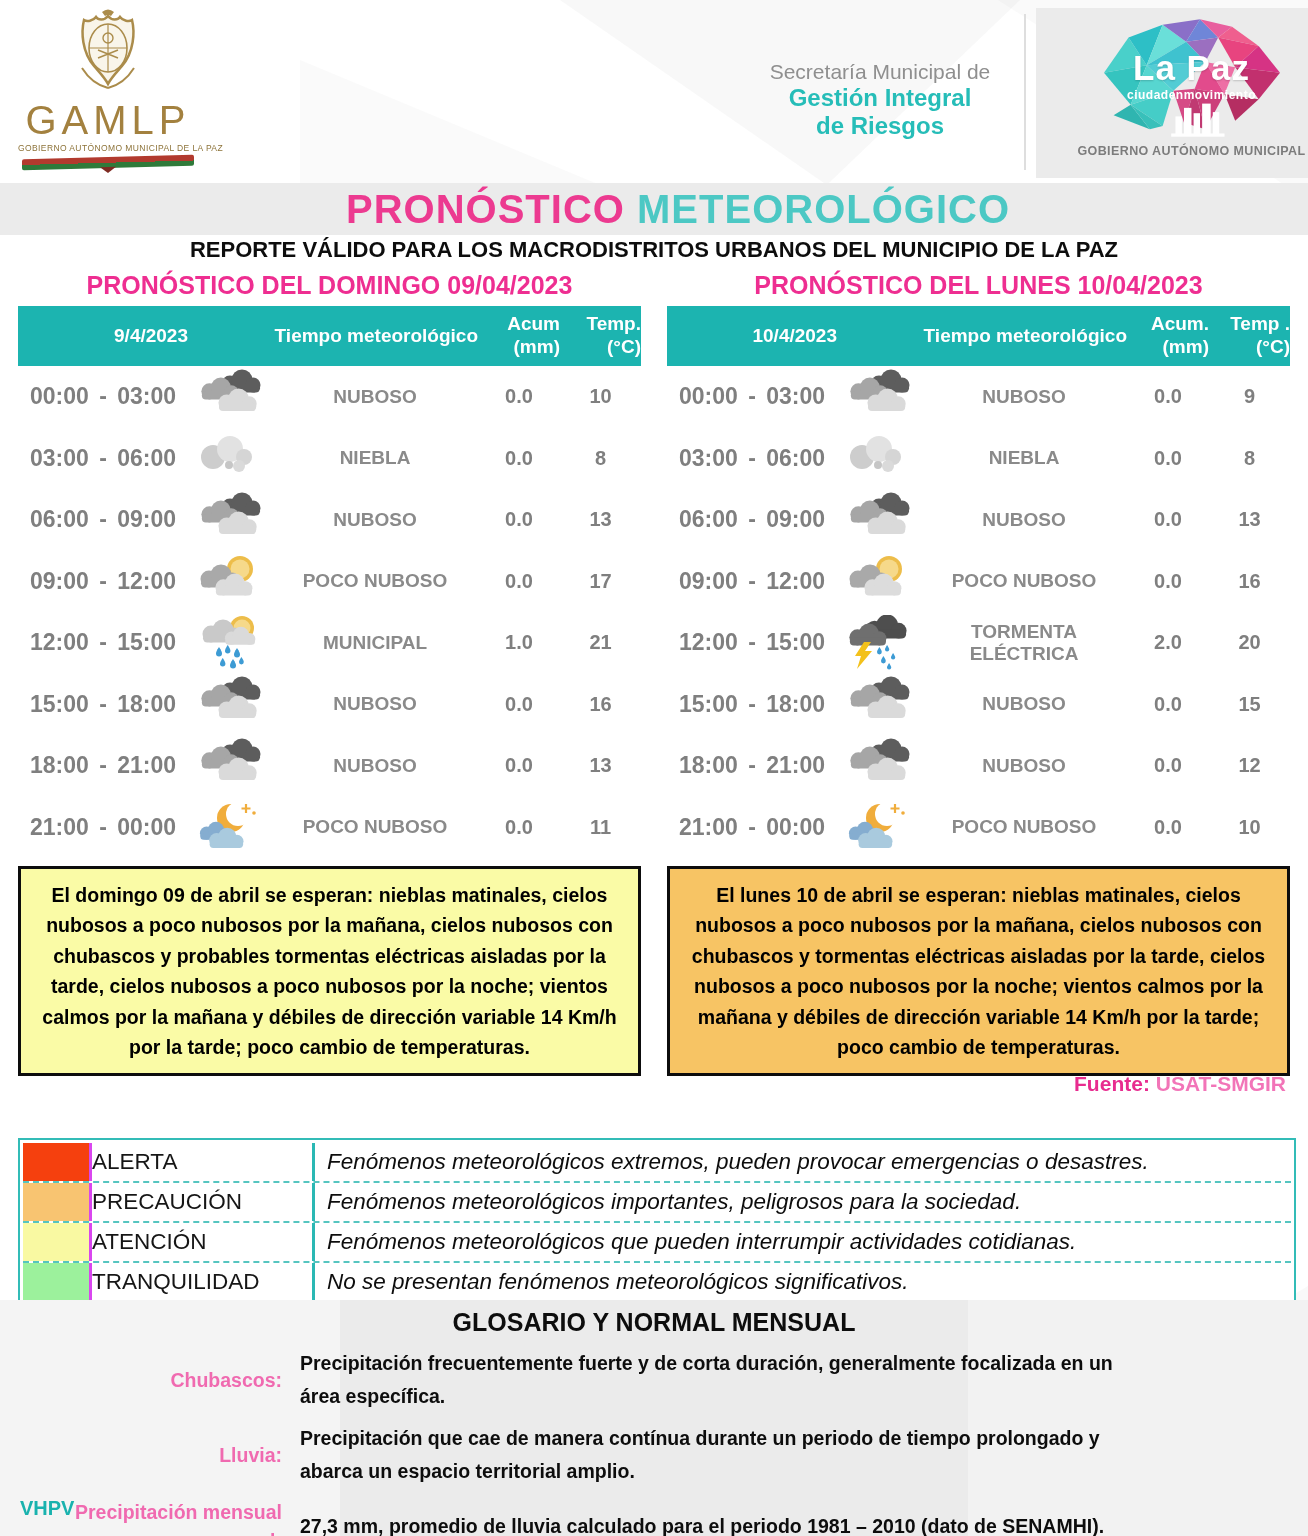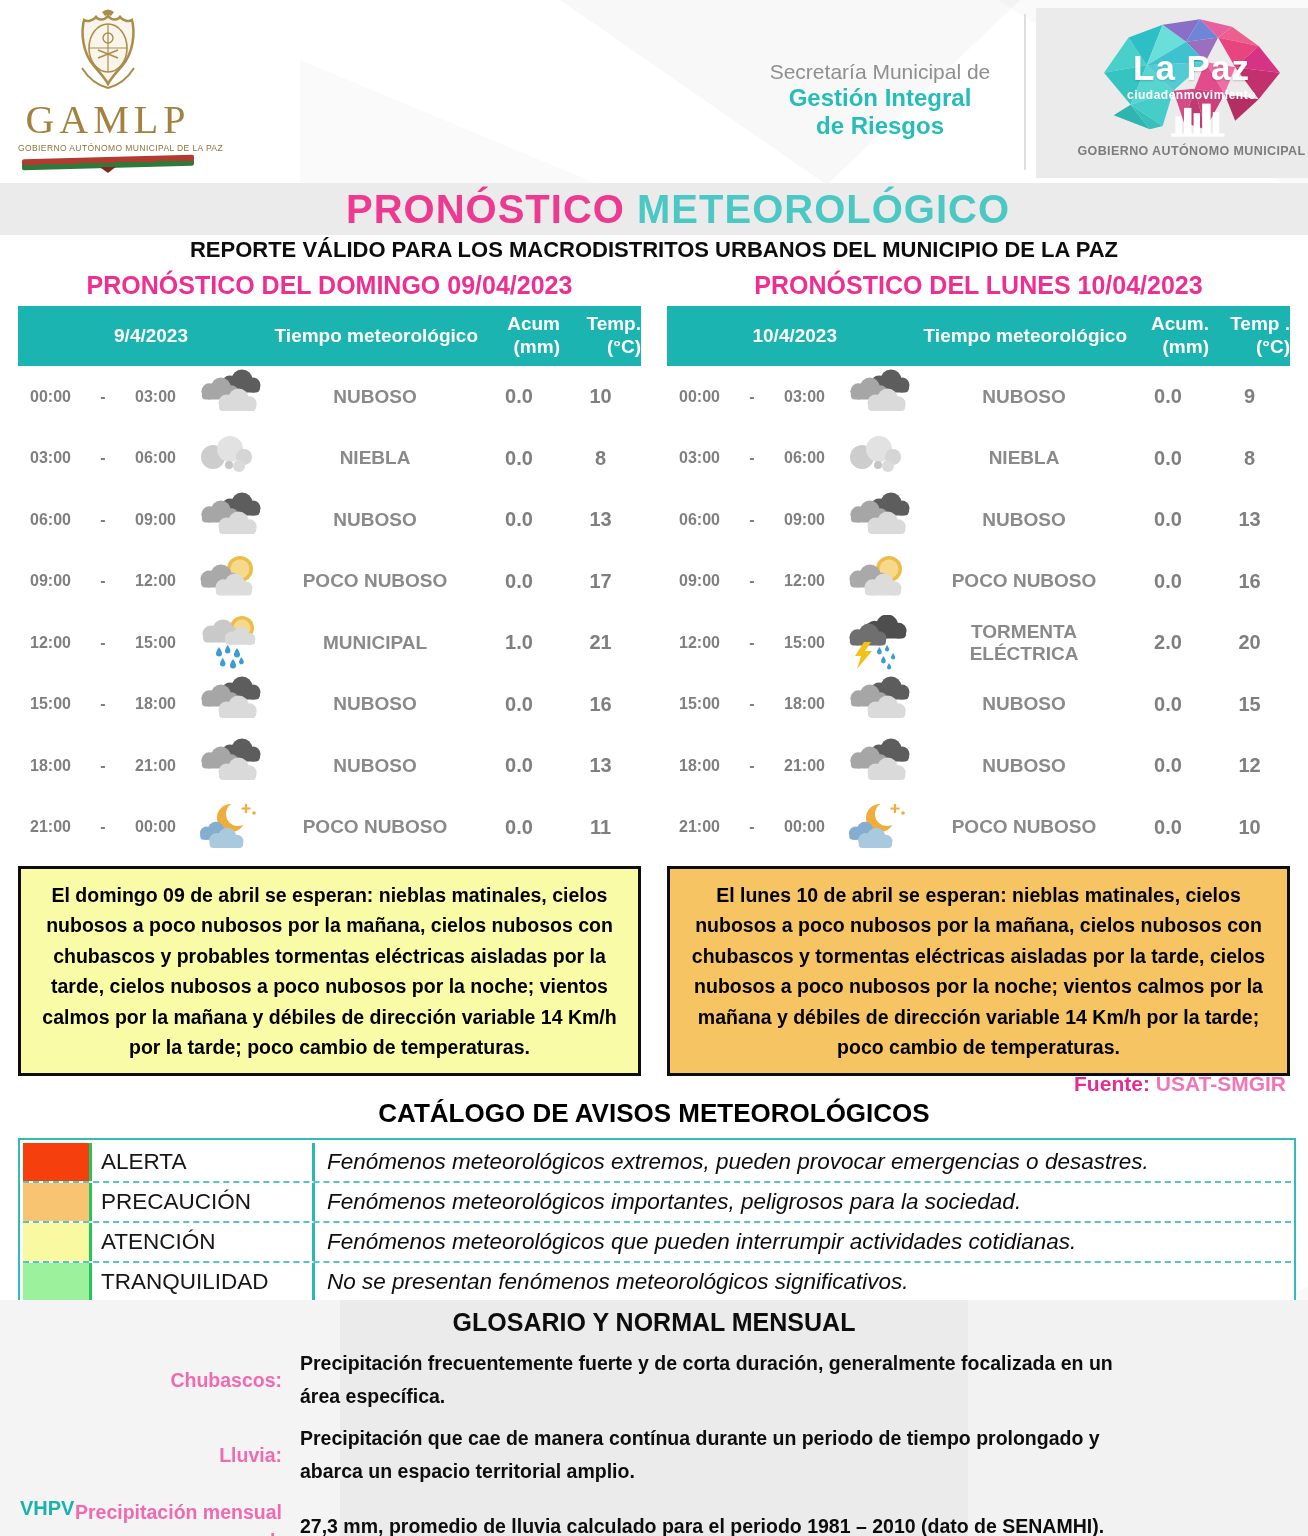--- a/index.html
+++ b/index.html
@@ -10,21 +10,21 @@
   .deco.d1{top:0;left:560px;width:460px;height:185px;clip-path:polygon(0 0,100% 0,58% 100%);}
   .deco.d2{top:0;right:0;width:310px;height:200px;clip-path:polygon(0 0,100% 0,100% 100%);opacity:.03;}
   .deco.d3{top:60px;left:300px;width:300px;height:125px;clip-path:polygon(0 0,100% 100%,0 100%);opacity:.03;}
   .deco.d4{bottom:0;right:0;width:420px;height:250px;clip-path:polygon(100% 0,100% 100%,0 100%);opacity:.04;}
   .deco.d5{bottom:30px;left:0;width:300px;height:190px;clip-path:polygon(0 0,100% 100%,0 100%);opacity:.03;}
 
   
   .header{position:absolute;top:0;left:0;width:100%;height:182px;}
   .gamlp{position:absolute;left:18px;top:8px;width:180px;text-align:center;}
   .gamlp-crest{display:block;margin:0 auto;}
-  .gamlp-acronym{font-family:Liberation Serif, serif;font-size:40px;color:#a3813f;letter-spacing:5px;line-height:1;}
+  .gamlp-acronym{font-family:Liberation Sans, sans-serif;font-size:40px;color:#a3813f;letter-spacing:5px;line-height:1;}
   .gamlp-caption{font-size:8.5px;color:#8d7339;letter-spacing:.4px;margin-top:3px;white-space:nowrap;}
   .gamlp-ribbon{position:relative;margin:4px auto 0;width:172px;height:11px;transform:skewY(-1.5deg);
     background:linear-gradient(180deg,#b23a2e 0 52%,#2f7a3a 52% 100%);border-radius:2px;}
   .gamlp-ribbon::after{content:"";position:absolute;left:50%;bottom:-5px;margin-left:-8px;border-left:8px solid transparent;
     border-right:8px solid transparent;border-top:6px solid #7e2a22;}
 
   .secretaria{position:absolute;left:742px;top:60px;width:276px;text-align:center;line-height:1.15;}
   .sec-l1{font-size:21px;color:#8f8f8f;}
   .sec-l2,.sec-l3{font-size:24px;font-weight:bold;color:#26bdb8;}
 
@@ -43,40 +43,40 @@
   .title-pink{color:#ec3a90;}
   .title-teal{color:#4cc8c4;}
   .subtitle{position:absolute;top:237px;left:0;width:100%;text-align:center;font-size:22px;font-weight:bold;color:#0d0d0d;}
 
   
   .panels{position:absolute;top:268px;left:18px;width:1272px;display:grid;grid-template-columns:1fr 1fr;column-gap:26px;}
   .panel-title{text-align:center;color:#ee2e91;font-weight:bold;font-size:25px;height:38px;line-height:34px;}
   .fhead{display:grid;grid-template-columns:170px 290px 82px 81px;background:#1cb4b0;color:#fff;font-weight:bold;
     font-size:19px;height:60px;align-items:center;text-align:right;line-height:1.2;}
   .frow{display:grid;grid-template-columns:170px 84px 206px 82px 81px;height:61.5px;align-items:center;background:#fff;}
-  .c-time{display:flex;justify-content:space-between;padding:0 12px;color:#7f7f7f;font-weight:bold;font-size:16px;}
+  .c-time{display:flex;justify-content:space-between;padding:0 12px;color:#7f7f7f;font-weight:bold;font-size:23px;}
   .c-icon{display:flex;justify-content:center;align-items:center;}
   .c-cond{text-align:center;color:#8a8a8a;font-weight:bold;font-size:19px;line-height:1.15;padding:0 4px;}
   .c-num{text-align:center;color:#7f7f7f;font-weight:bold;font-size:20px;}
   .summary{margin-top:8px;border:3px solid #0d0d0d;padding:11px 12px;font-weight:bold;font-size:19.5px;
     text-align:center;line-height:1.56;color:#000;}
   .summary.yellow{background:#fafba6;}
   .summary.orange{background:#f7c464;}
 
   .fuente{position:absolute;top:1072px;right:22px;font-size:21px;font-weight:bold;}
   .fuente .lab{color:#e82c8f;}
   .fuente .val{color:#f275b8;font-weight:bold;}
 
   
   .catalog-title{position:absolute;top:1098px;left:0;width:100%;text-align:center;font-size:26px;font-weight:bold;color:#000;}
   .catalog{position:absolute;top:1138px;left:18px;width:1268px;border:2px solid #32bcb7;background:#fff;padding:3px;}
   .cat-row{display:grid;grid-template-columns:66px 226px 1fr;height:38px;}
   .cat-row.dashed{border-bottom:2px dashed #55c5c0;}
   .cat-swatch{height:100%;}
-  .cat-label{border-left:3px solid #22c55e;border-right:3px solid #2ab8b4;padding-left:9px;display:flex;
+  .cat-label{border-left:3px solid #d946ef;border-right:3px solid #2ab8b4;padding-left:0;display:flex;
     align-items:center;font-size:22.5px;color:#161616;}
   .cat-desc{padding-left:12px;display:flex;align-items:center;font-style:italic;font-size:22.5px;color:#0d0d0d;}
 
   
   .glossary{position:absolute;top:1300px;left:0;width:100%;height:236px;
     background:linear-gradient(90deg,#f4f4f4 0 26%,#ebebeb 26% 74%,#f2f2f2 74% 100%);}
   .glossary-title{padding-top:8px;text-align:center;font-size:25px;font-weight:bold;color:#0d0d0d;}
   .gloss-rows{margin-top:10px;}
   .gloss-row{display:grid;grid-template-columns:300px 1fr;margin-bottom:9px;}
   .gloss-term{text-align:right;padding-right:18px;color:#f06ab0;font-weight:bold;font-size:19.5px;align-self:center;line-height:1.5;}
@@ -687,21 +687,20 @@
       </div>
       <div class="summary orange">El lunes 10 de abril se esperan: nieblas matinales, cielos nubosos a poco nubosos por la mañana, cielos nubosos con chubascos y tormentas eléctricas aisladas por la tarde, cielos nubosos a poco nubosos por la noche; vientos calmos por la mañana y débiles de dirección variable 14 Km/h por la tarde; poco cambio de temperaturas.</div>
     </div>
   </div>
 
   <div class="fuente">
     <span class="lab">Fuente:</span>
     <span class="val">USAT-SMGIR</span>
   </div>
 
-  <div class="catalog-title">CATÁLOGO DE AVISOS METEOROLÓGICOS</div>
   <div class="catalog">
       <div class="cat-row dashed">
       <div class="cat-swatch" style="background:#f5400e"></div>
       <div class="cat-label">ALERTA</div>
       <div class="cat-desc">Fenómenos meteorológicos extremos, pueden provocar emergencias o desastres.</div>
     </div>
       <div class="cat-row dashed">
       <div class="cat-swatch" style="background:#f8c471"></div>
       <div class="cat-label">PRECAUCIÓN</div>
       <div class="cat-desc">Fenómenos meteorológicos importantes, peligrosos para la sociedad.</div>

